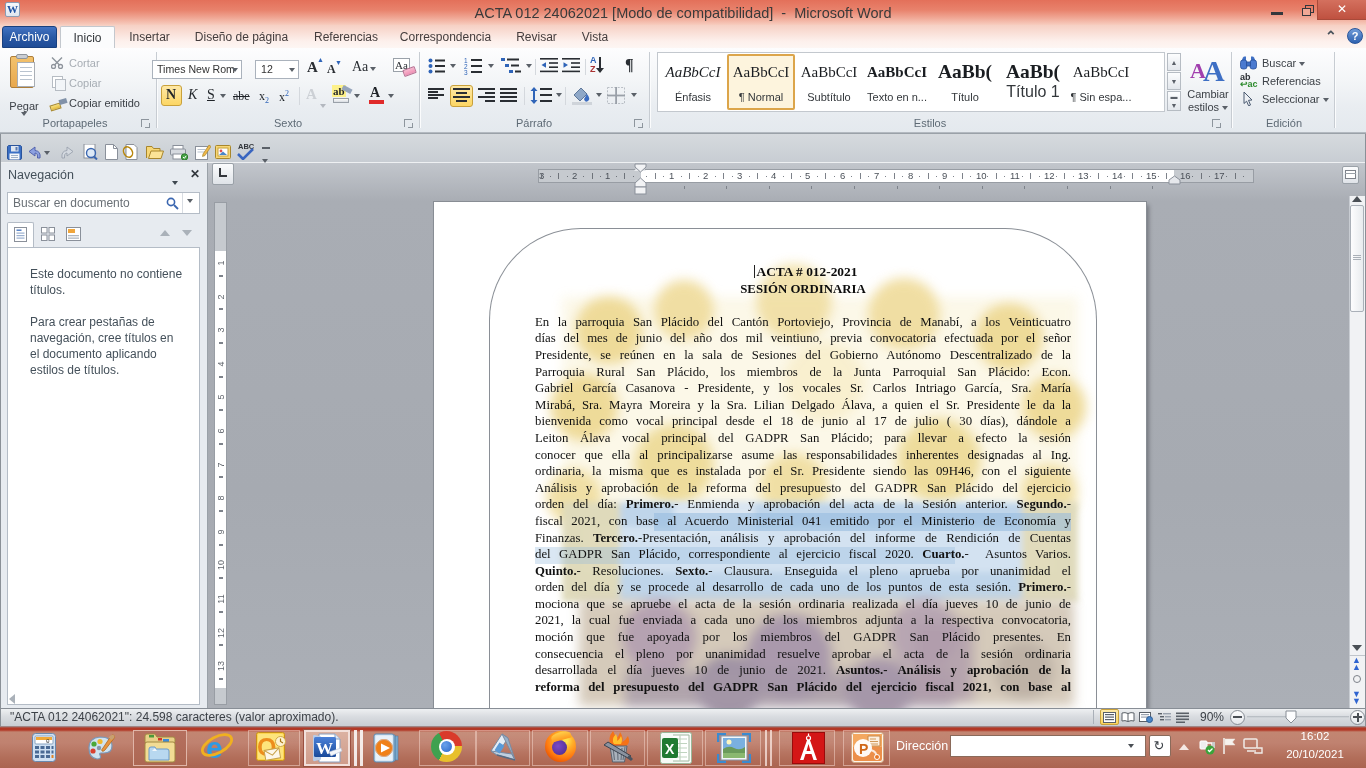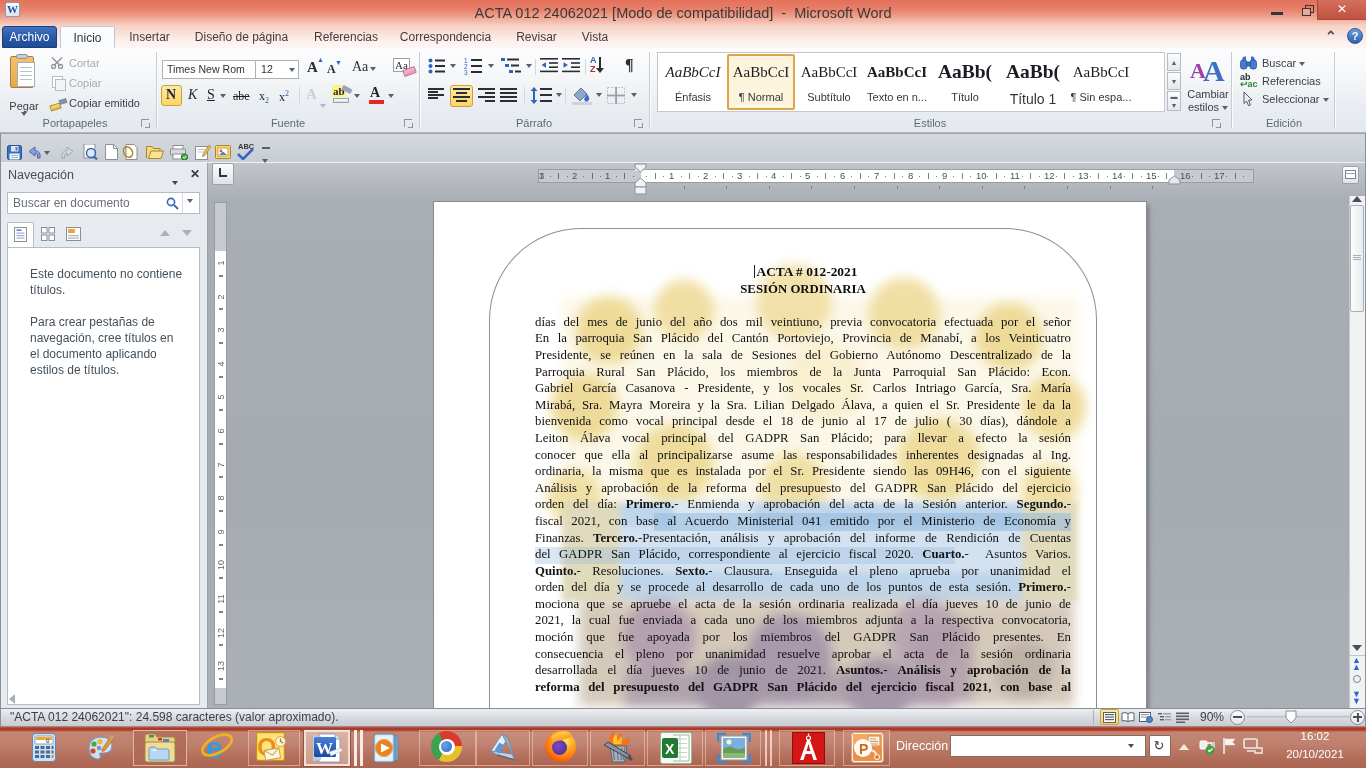--- a/index.html
+++ b/index.html
@@ -72,21 +72,21 @@
 <div class="a" style="left:55px;top:79px;width:11px;height:12px;border:1px solid #b6bcc3;background:#f2f5f8"></div>
 <div class="a ric" style="left:69px;top:77px;color:#a7adb4">Copiar</div>
 <div class="a" style="left:50px;top:97px;width:17px;height:14px">
  <div style="position:absolute;left:0;top:7px;width:11px;height:6px;background:linear-gradient(#f8e27a,#e3b93c);border:1px solid #a98a2e;transform:rotate(-18deg)"></div>
  <div style="position:absolute;left:9px;top:2px;width:8px;height:5px;background:#8091a8;transform:rotate(-18deg)"></div>
 </div>
 <div class="a ric" style="left:69px;top:97px;color:#3c4147">Copiar emitido</div>
 <div class="a grplabel" style="left:0;top:117px;width:150px">Portapapeles</div>
 <div class="launcher" style="left:141px;top:119px"></div>
 
-<div class="combo" style="left:162px;top:60px;width:104px;height:19px;line-height:17px;padding-left:4px">Times New Rom<span class="dd" style="position:absolute;right:3px;top:7px"></span></div>
+<div class="combo" style="left:152px;top:60px;width:90px;height:19px;line-height:17px;padding-left:4px">Times New Rom<span class="dd" style="position:absolute;right:3px;top:7px"></span></div>
 <div class="combo" style="left:255px;top:60px;width:44px;height:19px;line-height:17px;padding-left:5px">12<span class="dd" style="position:absolute;right:3px;top:7px"></span></div>
 <div class="a ser" style="left:307px;top:59px;font-size:15px;font-weight:bold;color:#2a2e33">A<span style="position:absolute;left:10px;top:-3px;font-size:7px;color:#2f64b8">▲</span></div>
 <div class="a ser" style="left:327px;top:62px;font-size:12px;font-weight:bold;color:#2a2e33">A<span style="position:absolute;left:8px;top:-3px;font-size:7px;color:#2f64b8">▼</span></div>
 <div class="a ser" style="left:352px;top:59px;font-size:14px;color:#2a2e33">Aa</div>
 <div class="a" style="left:370px;top:67px">
       <span class="dd b"></span>
     </div>
 <div class="a" style="left:393px;top:58px;width:24px;height:20px">
  <div class="ser" style="position:absolute;font-size:11px;color:#2a2e33;border:1px solid #9aa1a9;padding:0 1px;background:#fff">Aa</div>
  <div style="position:absolute;left:10px;top:10px;width:13px;height:7px;background:linear-gradient(#f8b8cf,#ef8fb4);border:1px solid #b86f92;border-radius:1px;transform:rotate(-20deg)"></div>
@@ -112,21 +112,21 @@
 <div class="a" style="left:354px;top:94px">
       <span class="dd b"></span>
     </div>
 <div class="a" style="left:368px;top:85px;width:16px;height:20px">
  <div class="ser" style="position:absolute;left:2px;top:0;font-size:14px;font-weight:bold;color:#1f2328">A</div>
  <div style="position:absolute;left:1px;top:15px;width:15px;height:4px;background:#e02a2a"></div>
 </div>
 <div class="a" style="left:388px;top:94px">
       <span class="dd b"></span>
     </div>
-<div class="a grplabel" style="left:158px;top:117px;width:260px">Fuente</div>
+<div class="a grplabel" style="left:158px;top:117px;width:260px">Sexto</div>
 <div class="launcher" style="left:404px;top:119px"></div>
 <svg class="a" style="left:428px;top:58px" width="18" height="16" viewBox="0 0 18 16">
 <circle cx="2.5" cy="2.5" r="2" fill="#2f64b8"></circle>
       <rect x="7" y="1.5" width="10" height="2" fill="#2a2e33"></rect>
 <circle cx="2.5" cy="8" r="2" fill="#2f64b8"></circle>
       <rect x="7" y="7" width="10" height="2" fill="#2a2e33"></rect>
 <circle cx="2.5" cy="13.5" r="2" fill="#2f64b8"></circle>
       <rect x="7" y="12.5" width="10" height="2" fill="#2a2e33"></rect>
     </svg>
 <div class="a" style="left:450px;top:64px">
@@ -237,21 +237,21 @@
     <div class="a" style="left:727px;top:54px;width:68px;height:56px;border:2px solid #dca54a;border-radius:2px;background:#fdf4dd"></div>
     <div class="a ser" style="left:727px;top:60px;width:68px;text-align:center;font-size:15px;font-style:normal;font-weight:400;color:#1a1d21;line-height:24px">AaBbCcI</div>
     <div class="a" style="left:727px;top:91px;width:68px;text-align:center;font-size:11px;color:#33373b">¶ Normal</div>
     <div class="a ser" style="left:795px;top:60px;width:68px;text-align:center;font-size:15px;font-style:normal;font-weight:400;color:#1a1d21;line-height:24px">AaBbCcI</div>
     <div class="a" style="left:795px;top:91px;width:68px;text-align:center;font-size:11px;color:#33373b">Subtítulo</div>
     <div class="a ser" style="left:863px;top:60px;width:68px;text-align:center;font-size:15px;font-style:normal;font-weight:600;color:#1a1d21;line-height:24px">AaBbCcI</div>
     <div class="a" style="left:863px;top:91px;width:68px;text-align:center;font-size:11px;color:#33373b">Texto en n...</div>
     <div class="a ser" style="left:931px;top:60px;width:68px;text-align:center;font-size:19.5px;font-style:normal;font-weight:700;color:#1a1d21;line-height:24px">AaBb(</div>
     <div class="a" style="left:931px;top:91px;width:68px;text-align:center;font-size:11px;color:#33373b">Título</div>
     <div class="a ser" style="left:999px;top:60px;width:68px;text-align:center;font-size:19.5px;font-style:normal;font-weight:700;color:#1a1d21;line-height:24px">AaBb(</div>
-    <div class="a" style="left:999px;top:91px;width:68px;text-align:center;font-size:14px;color:#33373b">Título 1</div>
+    <div class="a" style="left:999px;top:83px;width:68px;text-align:center;font-size:16px;color:#33373b">Título 1</div>
     <div class="a ser" style="left:1067px;top:60px;width:68px;text-align:center;font-size:15px;font-style:normal;font-weight:400;color:#1a1d21;line-height:24px">AaBbCcI</div>
     <div class="a" style="left:1067px;top:91px;width:68px;text-align:center;font-size:11px;color:#33373b">¶ Sin espa...</div>
     <div class="a" style="left:1167px;top:53px;width:14px;height:18px;background:linear-gradient(#fcfdfe,#e3e7ec);border:1px solid #b6bcc3;color:#5a6068;font-size:7px;text-align:center;line-height:18px">▲</div>
     <div class="a" style="left:1167px;top:72px;width:14px;height:18px;background:linear-gradient(#fcfdfe,#e3e7ec);border:1px solid #b6bcc3;color:#5a6068;font-size:7px;text-align:center;line-height:18px">▼</div>
     <div class="a" style="left:1167px;top:91px;width:14px;height:20px;background:linear-gradient(#fcfdfe,#e3e7ec);border:1px solid #b6bcc3;color:#5a6068;font-size:7px;text-align:center;line-height:9px">▬<br>▼</div>
 <div class="a" style="left:1188px;top:54px;width:40px;height:34px">
  <div class="ser" style="position:absolute;left:2px;top:4px;font-size:22px;font-weight:bold;color:#a13fae">A</div>
  <div class="ser" style="position:absolute;left:15px;top:0px;font-size:30px;font-weight:bold;color:#3e6fc4">A</div>
 </div>
 <div class="a" style="left:1180px;top:88px;width:56px;text-align:center;font-size:11px;color:#3c4147;line-height:13px">Cambiar<br>estilos <span class="dd" style="margin-bottom:1px"></span></div>
@@ -430,22 +430,22 @@
 </g>
 </svg>
 
 <div class="a" style="left:489px;top:228px;width:608px;height:560px;border:1px solid #8a8f96;border-bottom:none;border-radius:92px 92px 0 0"></div>
 <div class="a" style="left:654px;top:513px;width:417px;height:18px;background:rgba(148,186,222,.55)"></div>
     <div class="a" style="left:535px;top:547px;width:420px;height:17px;background:rgba(148,186,222,.35)"></div>
     <div class="a ser" style="left:535px;top:264px;width:536px;font-size:12.8px;line-height:16.6px;color:#0d0d0d">
       <div style="text-align:center;font-weight:bold;font-size:13.4px;position:relative;text-indent:8px"><span style="position:absolute;left:219px;top:1px;width:1px;height:13px;background:#222"></span>ACTA # 012-2021</div>
       <div style="text-align:center;font-weight:bold">SESIÓN ORDINARIA</div>
       <div style="height:16.6px"></div>
+      <div class="bodyline ser" style="font-size:12.8px">En la parroquia San Plácido del Cantón Portoviejo, Provincia de Manabí, a los Veinticuatro</div>
       <div class="bodyline ser" style="font-size:12.8px">días del mes de junio del año dos mil veintiuno, previa convocatoria efectuada por el señor</div>
-      <div class="bodyline ser" style="font-size:12.8px">En la parroquia San Plácido del Cantón Portoviejo, Provincia de Manabí, a los Veinticuatro</div>
       <div class="bodyline ser" style="font-size:12.8px">Presidente, se reúnen en la sala de Sesiones del Gobierno Autónomo Descentralizado de la</div>
       <div class="bodyline ser" style="font-size:12.8px">Parroquia Rural San Plácido, los miembros de la Junta Parroquial San Plácido: Econ.</div>
       <div class="bodyline ser" style="font-size:12.8px">Gabriel García Casanova - Presidente, y los vocales Sr. Carlos Intriago García, Sra. María</div>
       <div class="bodyline ser" style="font-size:12.8px">Mirabá, Sra. Mayra Moreira y la Sra. Lilian Delgado Álava, a quien el Sr. Presidente le da la</div>
       <div class="bodyline ser" style="font-size:12.8px">bienvenida como vocal principal desde el 18 de junio al 17 de julio ( 30 días), dándole a</div>
       <div class="bodyline ser" style="font-size:12.8px">Leiton Álava vocal principal del GADPR San Plácido; para llevar a efecto la sesión</div>
       <div class="bodyline ser" style="font-size:12.8px">conocer que ella al principalizarse asume las responsabilidades inherentes designadas al Ing.</div>
       <div class="bodyline ser" style="font-size:12.8px">ordinaria, la misma que es instalada por el Sr. Presidente siendo las 09H46, con el siguiente</div>
       <div class="bodyline ser" style="font-size:12.8px">Análisis y aprobación de la reforma del presupuesto del GADPR San Plácido del ejercicio</div>
       <div class="bodyline ser" style="font-size:12.8px">orden del día: <b>Primero.</b>- Enmienda y aprobación del acta de la Sesión anterior. <b>Segundo.</b>-</div>

